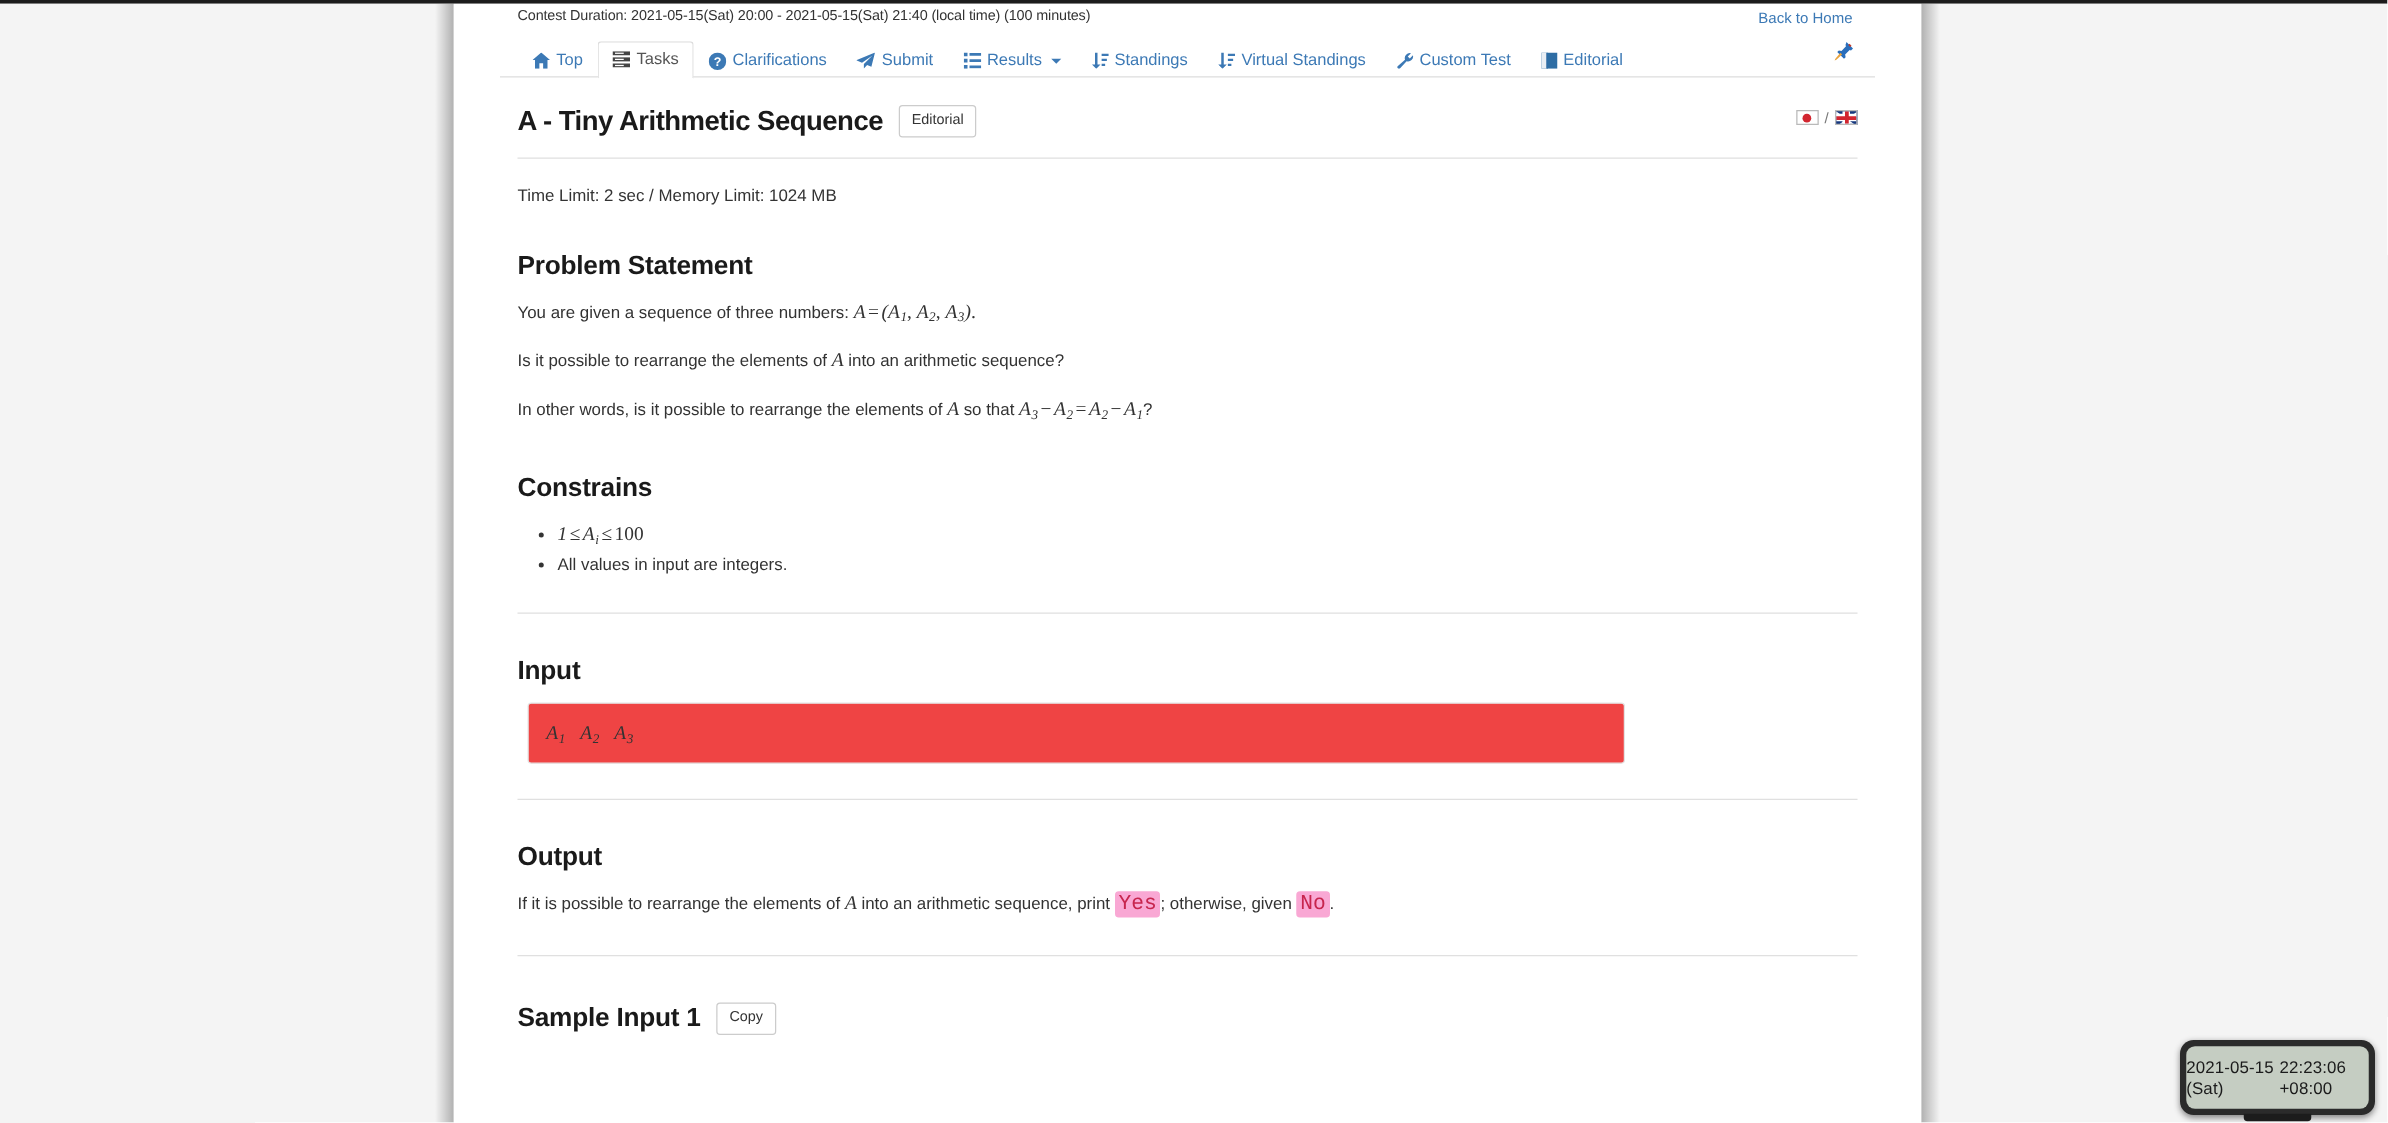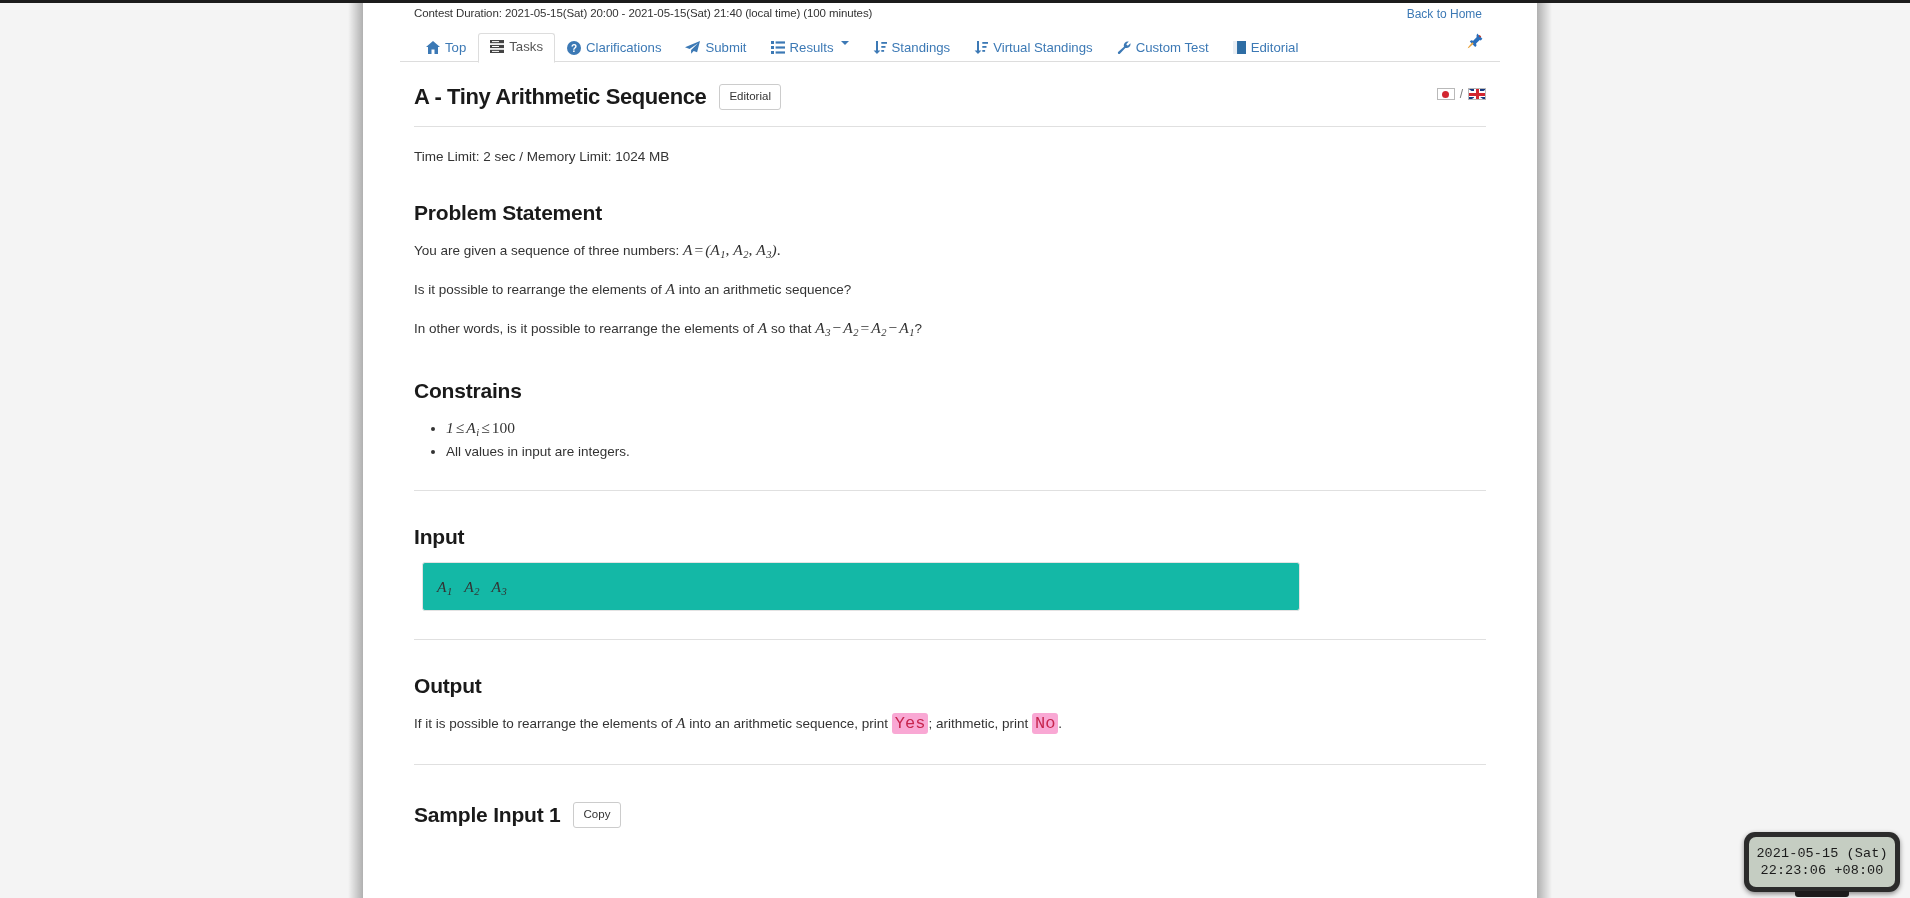--- a/index.html
+++ b/index.html
@@ -82,21 +82,21 @@
     height: 34px;
   }
   .nav {
     display: flex;
     align-items: flex-end;
     height: 34px;
     gap: 0px;
   }
   .nav-item {
     display: flex;
-    align-items: flex-start;
+    align-items: center;
     gap: 5px;
     padding: 6px 11px 7px 11px;
     font-size: 13.2px;
     color: #3c79b5;
     cursor: pointer;
     border: 1px solid transparent;
     border-bottom: none;
     line-height: 1.1;
     white-space: nowrap;
     position: relative;
@@ -254,21 +254,21 @@
     position: relative;
     top: 0.28em;
     margin-left: 0.5px;
   }
   .hr-sec {
     border: none;
     border-top: 1px solid #e0e0e0;
     margin: 28px 0 0 0;
   }
   .codebox {
-    background: #14b8a6;
+    background: #ef4444;
     border: 1px solid #e3e3e3;
     border-radius: 3px;
     padding: 12px 14px;
     margin: 6px 0 8px 8px;
     width: 878px;
     min-height: 34px;
   }
   .codebox .math { font-size: 15.5px; }
   .codebox .math .sp { display: inline-block; width: 12px; }
   code.inline {
@@ -309,28 +309,27 @@
     border-radius: 11px;
     box-shadow: 0 2px 5px rgba(0,0,0,0.45);
     padding: 5px;
     z-index: 50;
   }
   #clock .lcd {
     width: 100%; height: 100%;
     background: #c5cdc2;
     border-radius: 7px;
     display: flex;
-    flex-direction: column;
+    flex-direction: row;
     align-items: center;
     justify-content: center;
     line-height: 1.28;
     color: #1b1b1b;
     font-size: 13.5px;
     letter-spacing: 0.1px;
-    font-family: Liberation Mono, monospace;
   }
   #clock .foot {
     position: absolute;
     left: 50%; bottom: -5px;
     margin-left: -27px;
     width: 54px; height: 6px;
     background: #1c1c1c;
     border-radius: 0 0 3px 3px;
   }
 </style>
@@ -525,21 +524,21 @@
           <span class="math">A<sub>1</sub><span class="sp"></span>A<sub>2</sub><span class="sp"></span>A<sub>3</sub></span>
         </div>
 
         <hr class="hr-sec">
 
         <h3 class="sec">Output</h3>
         <p>
           <span>If it is possible to rearrange the elements of</span>
           <span class="math">A</span>
           <span>into an arithmetic sequence, print</span>
-          <code class="inline">Yes</code><span>; arithmetic, print</span>
+          <code class="inline">Yes</code><span>; otherwise, given</span>
           <code class="inline">No</code><span>.</span>
         </p>
 
         <hr class="hr-sec">
 
         <div class="sample-head">
           <h3 class="sec" style="margin:0;">Sample Input 1</h3>
           <span class="copy-btn">Copy</span>
         </div>
 

